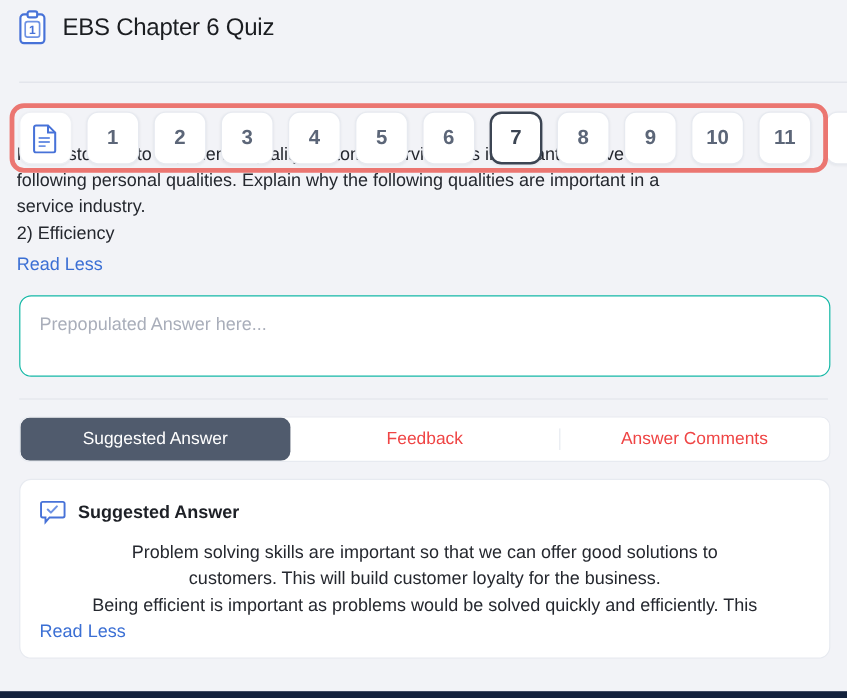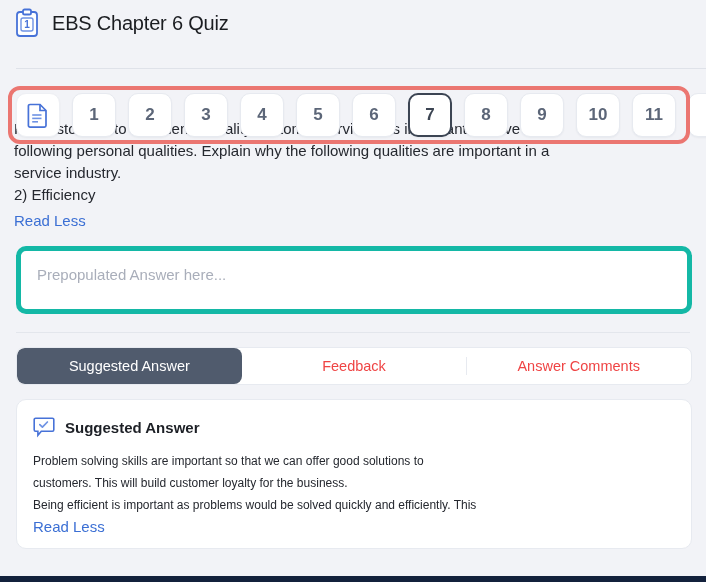--- a/index.html
+++ b/index.html
@@ -113,21 +113,21 @@
     line-height: 22px;
     color: #3b6fd4;
     cursor: pointer;
   }
 
   
   .answer-box {
     margin: 14px 14px 0 16px;
     height: 68px;
     background: #ffffff;
-    border: 5px solid #14b8a6;
+    border: 1px solid #14b8a6;
     border-radius: 10px;
     padding: 14px 16px;
     font-size: 15px;
     line-height: 20px;
     color: #a9aeba;
     overflow: hidden;
   }
 
   .divider {
     margin: 18px 16px 0 16px;
@@ -188,23 +188,24 @@
     gap: 10px;
     margin-bottom: 12px;
   }
   .bubble-icon { width: 22px; height: 22px; display: block; flex: none; }
   .suggest-title {
     font-size: 15px;
     font-weight: bold;
     color: #1d2026;
   }
   .suggest-text {
-    font-size: 12px;
+    font-size: 15px;
     line-height: 22px;
     color: #25282f;
+    text-align: center;
   }
   .suggest-text .line { display: block; }
   .suggest-link {
     display: inline-block;
     font-size: 15px;
     line-height: 22px;
     color: #3b6fd4;
     cursor: pointer;
   }
 

